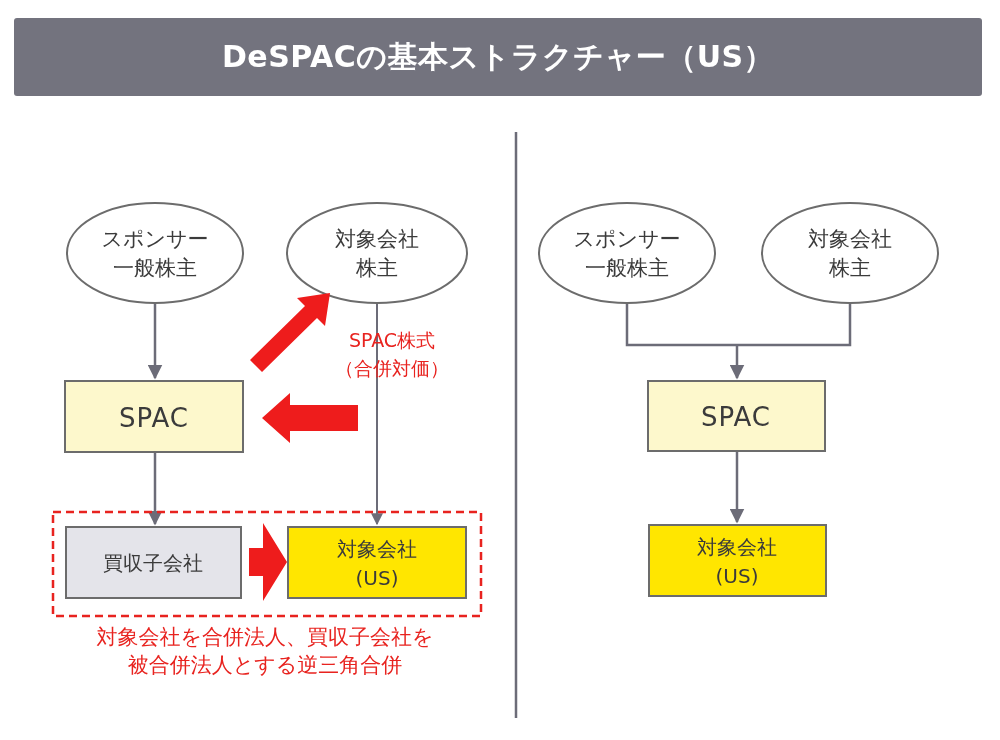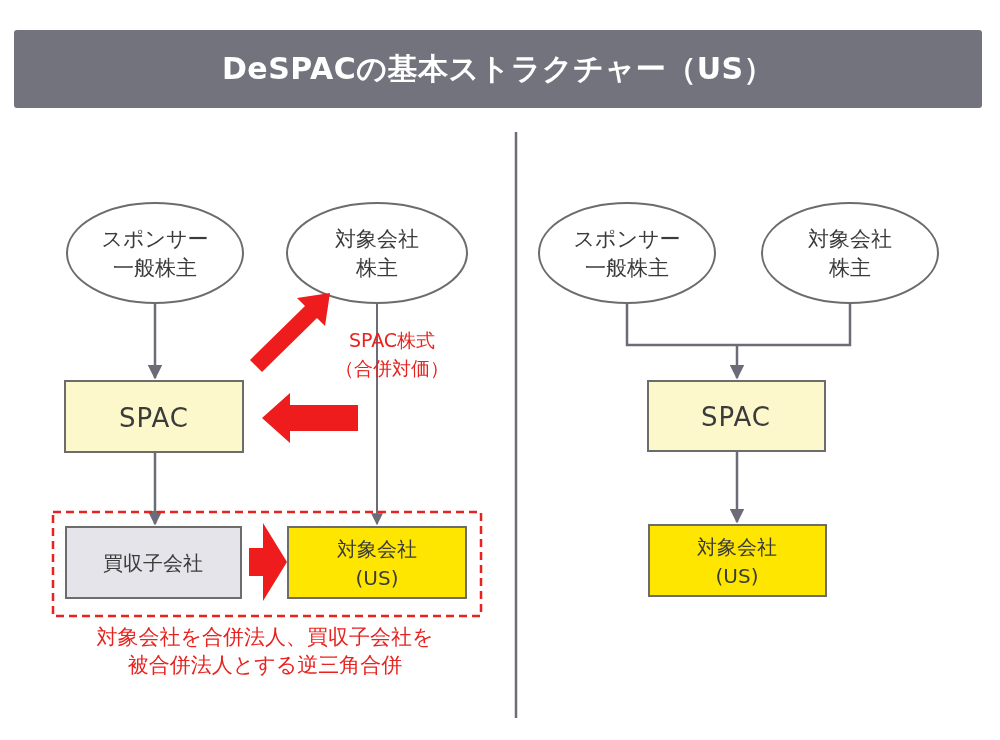--- a/index.html
+++ b/index.html
@@ -1,17 +1,17 @@
 <!DOCTYPE html>
 <html><head>
 <meta charset="utf-8">
 <style>
   html,body{margin:0;padding:0;background:#ffffff;}
   body{width:1000px;height:740px;position:relative;overflow:hidden;font-family:"DejaVu Sans","Liberation Sans",sans-serif;}
-  .title-bar{position:absolute;left:14px;top:30px;width:968px;height:78px;background:#73737e;border-radius:3px;
+  .title-bar{position:absolute;left:14px;top:18px;width:968px;height:78px;background:#73737e;border-radius:3px;
     display:flex;align-items:center;justify-content:center;color:#fff;font-weight:bold;font-size:30px;letter-spacing:0.5px;}
   svg.diagram{position:absolute;left:0;top:0;}
   .lbl{font-family:"DejaVu Sans","Liberation Sans",sans-serif;fill:#3b3b3b;}
   .ell-text{font-size:21px;}
   .box-text{font-size:20px;}
   .spac-text{font-size:26px;letter-spacing:1px;}
   .red-text{fill:#e8231f;font-size:19px;}
   .red-note{fill:#e8231f;font-size:21px;}
 </style>
 </head>

